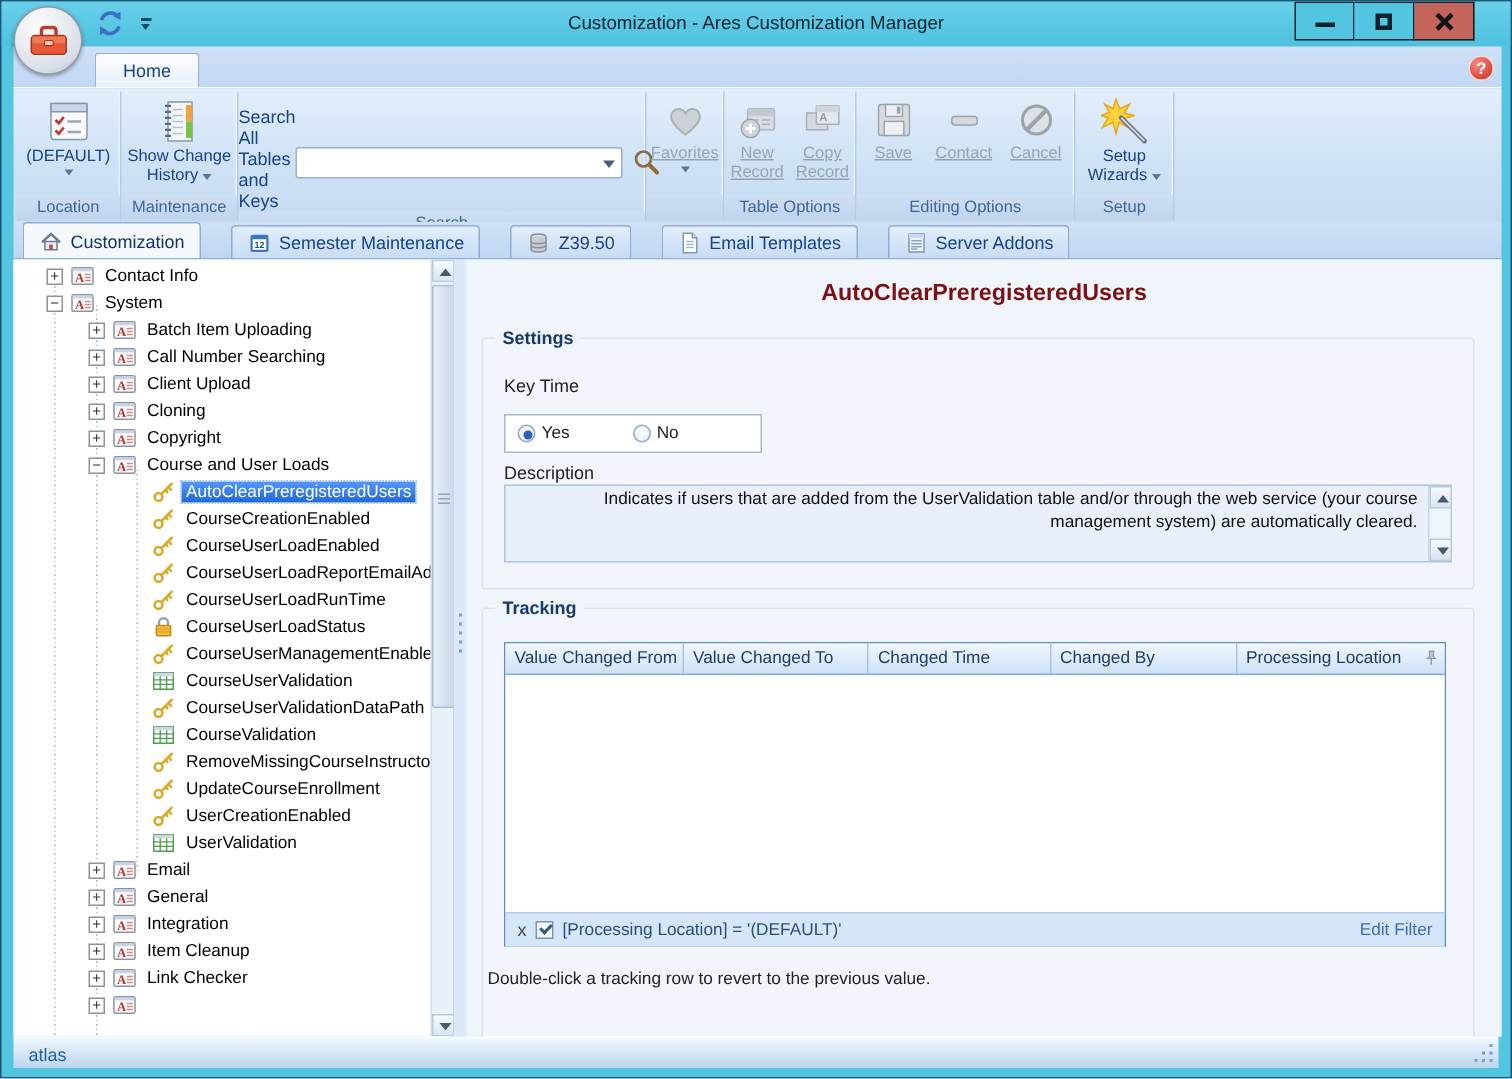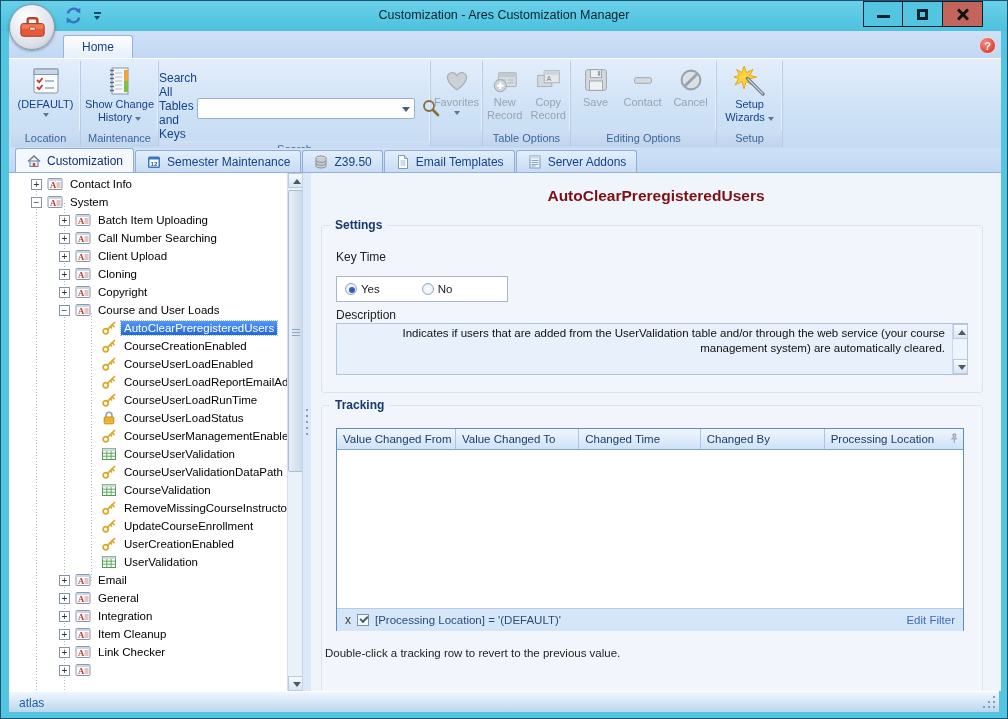--- a/index.html
+++ b/index.html
@@ -36,34 +36,34 @@
   .rbody { position:relative; height:90px; background:linear-gradient(#e3eefb,#cfe2f6 55%,#c6dcf3); border-top:1px solid #ffffff; display:flex; padding:2px 0 0 2px; }
   .rgroup { height:86px; display:flex; flex-direction:column; border-right:1px solid #b5cbe7; box-shadow:inset -1px 0 0 #e9f2fc; }
   .rbtns { flex:1; display:flex; align-items:flex-start; justify-content:center; padding-top:4px; }
   .rfooter { height:17px; text-align:center; font-size:11px; color:#3e6796; background:linear-gradient(#cfdff4,#bfd4ee); line-height:16px; }
   .g-location { width:70px; } .g-maint { width:78px; } .g-search { width:272px; } .g-fav { width:52px; }
   .g-table { width:88px; } .g-edit { width:146px; } .g-setup { width:66px; }
   .rbigbtn { width:100%; display:flex; flex-direction:column; align-items:center; text-align:center; cursor:default; }
   .ricon32 { width:32px; height:32px; display:block; }
   .ricon28 { width:30px; height:30px; display:block; }
   .rlabel { font-size:11px; color:#15428b; line-height:13px; margin-top:1px; }
-  .rlabel.dis { color:#98a3b2; }
+  .rlabel.dis { color:#98a3b2;text-decoration:underline; }
   .dd { margin-top:2px; border-left:3.5px solid transparent; border-right:3.5px solid transparent; border-top:4px solid #5f7590; }
   .dd-inline { display:inline-block; margin-left:3px; border-left:3.5px solid transparent; border-right:3.5px solid transparent; border-top:4px solid #5f7590; }
   .search-col { display:flex; flex-direction:row; align-items:center; width:100%; }
   .search-caption { font-size:12px; color:#15428b; margin-top:10px; }
   .search-row { display:flex; align-items:center; margin-top:14px; gap:6px; }
   .combo { position:relative; width:218px; height:21px; background:#fff; border:1px solid #9ab0cc; border-radius:2px; display:inline-block; }
   .combo input { position:absolute; left:2px; top:1px; width:192px; height:17px; border:none; outline:none; font-size:12px; background:transparent; }
   .combo-dd { position:absolute; right:4px; top:8px; border-left:4px solid transparent; border-right:4px solid transparent; border-top:5px solid #4a5f7a; }
   .mag { width:20px; height:20px; display:inline-block; }
 
   
   .docstrip { position:absolute; top:147px; left:8px; width:992px; height:25px; background:linear-gradient(#cfe1f7,#c0d7f2); border-bottom:1px solid #8fb2d9; }
-  .dtabs { position:absolute; left:6px; bottom:0; display:flex; gap:1px; align-items:flex-end; }
+  .dtabs { position:absolute; left:6px; bottom:0; display:flex; gap:20px; align-items:flex-end; }
   .dtab { height:22px; display:flex; align-items:center; gap:5px; padding:0 10px; font-size:12px; color:#15428b;
           background:linear-gradient(#e2eefb,#c8dcf4); border:1px solid #92aed2; border-bottom:none; border-radius:3px 3px 0 0; }
   .dtab.active { height:24px; background:#f4f8fd; font-weight:normal; color:#10336e; }
   .dtab-icon { width:16px; height:16px; display:inline-block; }
 
   
   .main { position:absolute; top:172px; left:8px; width:992px; height:518px; background:#eef4fb; }
   .treepanel { position:absolute; left:0; top:0; width:294px; height:518px; background:#fff; overflow:hidden; border-right:1px solid #c3d4e8; }
   .treerows { position:absolute; left:0; top:2px; right:15px; }
   .trow { display:flex; align-items:center; height:18px; font-size:11.5px; color:#000; white-space:nowrap; }

